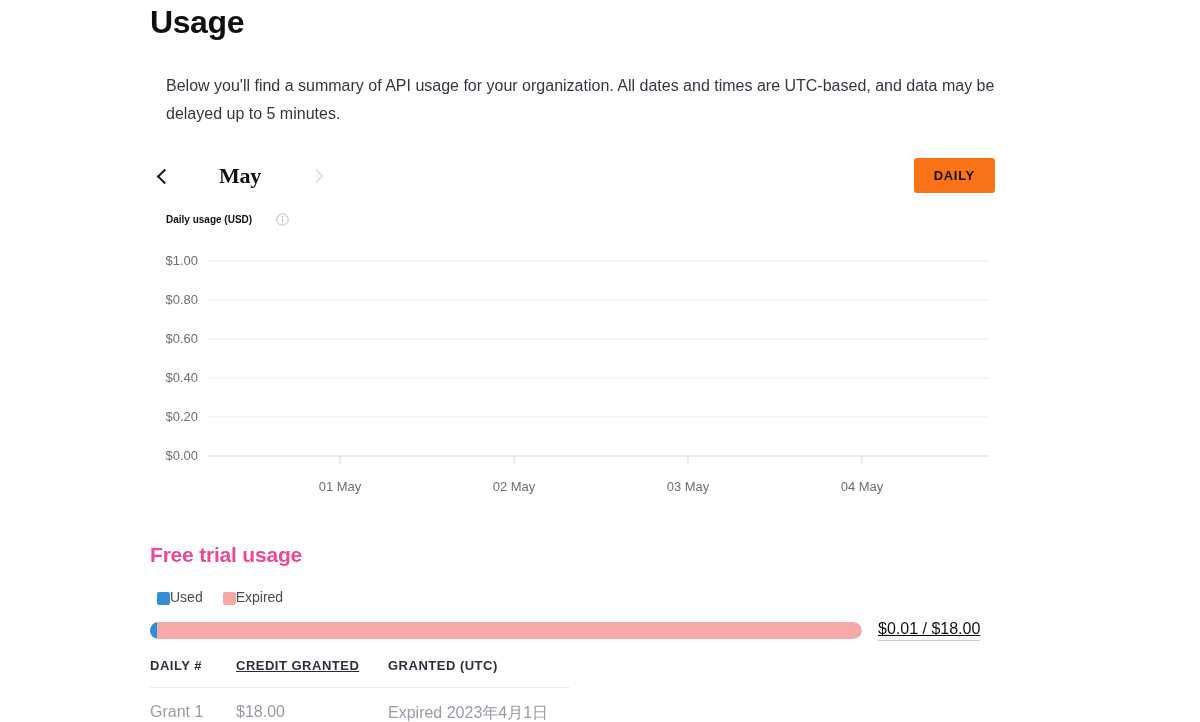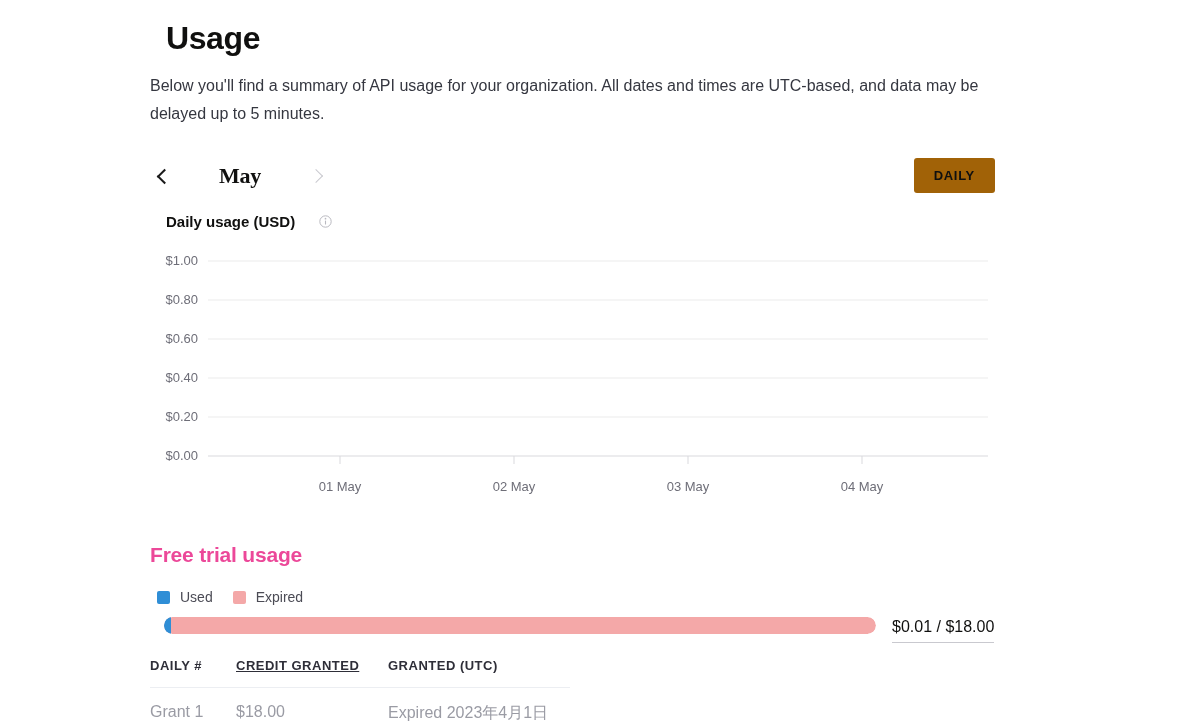--- a/index.html
+++ b/index.html
@@ -25,25 +25,25 @@
   
   .page-title {
     position: absolute;
     left: 150px;
     top: 0px;
     font-size: 32px;
     font-weight: 700;
     letter-spacing: -0.4px;
     color: #10100f;
     line-height: 44px;
-    margin: 16px;
+    margin: 0;
   }
   .page-desc {
     position: absolute;
-    left: 150px;
+    left: 166px;
     top: 72px;
     width: 830px;
     font-size: 16px;
     line-height: 28px;
     color: #353740;
   }
 
   
   .controls-row {
     position: absolute;
@@ -114,30 +114,30 @@
     font-weight: 700;
     letter-spacing: 0.7px;
     border: none;
     background: transparent;
     color: #b4b5bd;
     padding: 0 20px;
     height: 35px;
     cursor: pointer;
   }
   .seg-btn.active {
-    background: #a16207;
+    background: #f97316;
     color: #10100f;
   }
 
   
   .chart-title {
     position: absolute;
     left: 166px;
     top: 213px;
-    font-size: 15px;
+    font-size: 10px;
     font-weight: 700;
     color: #10100f;
     display: flex;
     align-items: center;
     gap: 24px;
   }
   .info-icon {
     display: inline-flex;
     width: 13px;
     height: 13px;
@@ -165,39 +165,41 @@
   .legend {
     position: absolute;
     left: 157px;
     top: 589px;
     display: flex;
     align-items: center;
     gap: 20px;
   }
   .legend-item {
     display: flex;
-    align-items: center;
-    gap: 10px;
+    align-items: flex-end;
+    gap: 0;
     font-size: 14px;
     color: #4b4b55;
   }
   .legend-sw {
     width: 13px;
     height: 13px;
     border-radius: 2px;
     display: inline-block;
   }
 
   .bar-row {
     position: absolute;
-    left: 164px;
+    left: 150px;
     top: 617px;
     width: 845px;
     height: 26px;
     display: flex;
+    align-items: center;
+    text-decoration: underline;
   }
   .bar-track {
     position: relative;
     width: 712px;
     height: 17px;
     border-radius: 9px;
     overflow: hidden;
     background: #ffffff;
   }
   .bar-expired {

